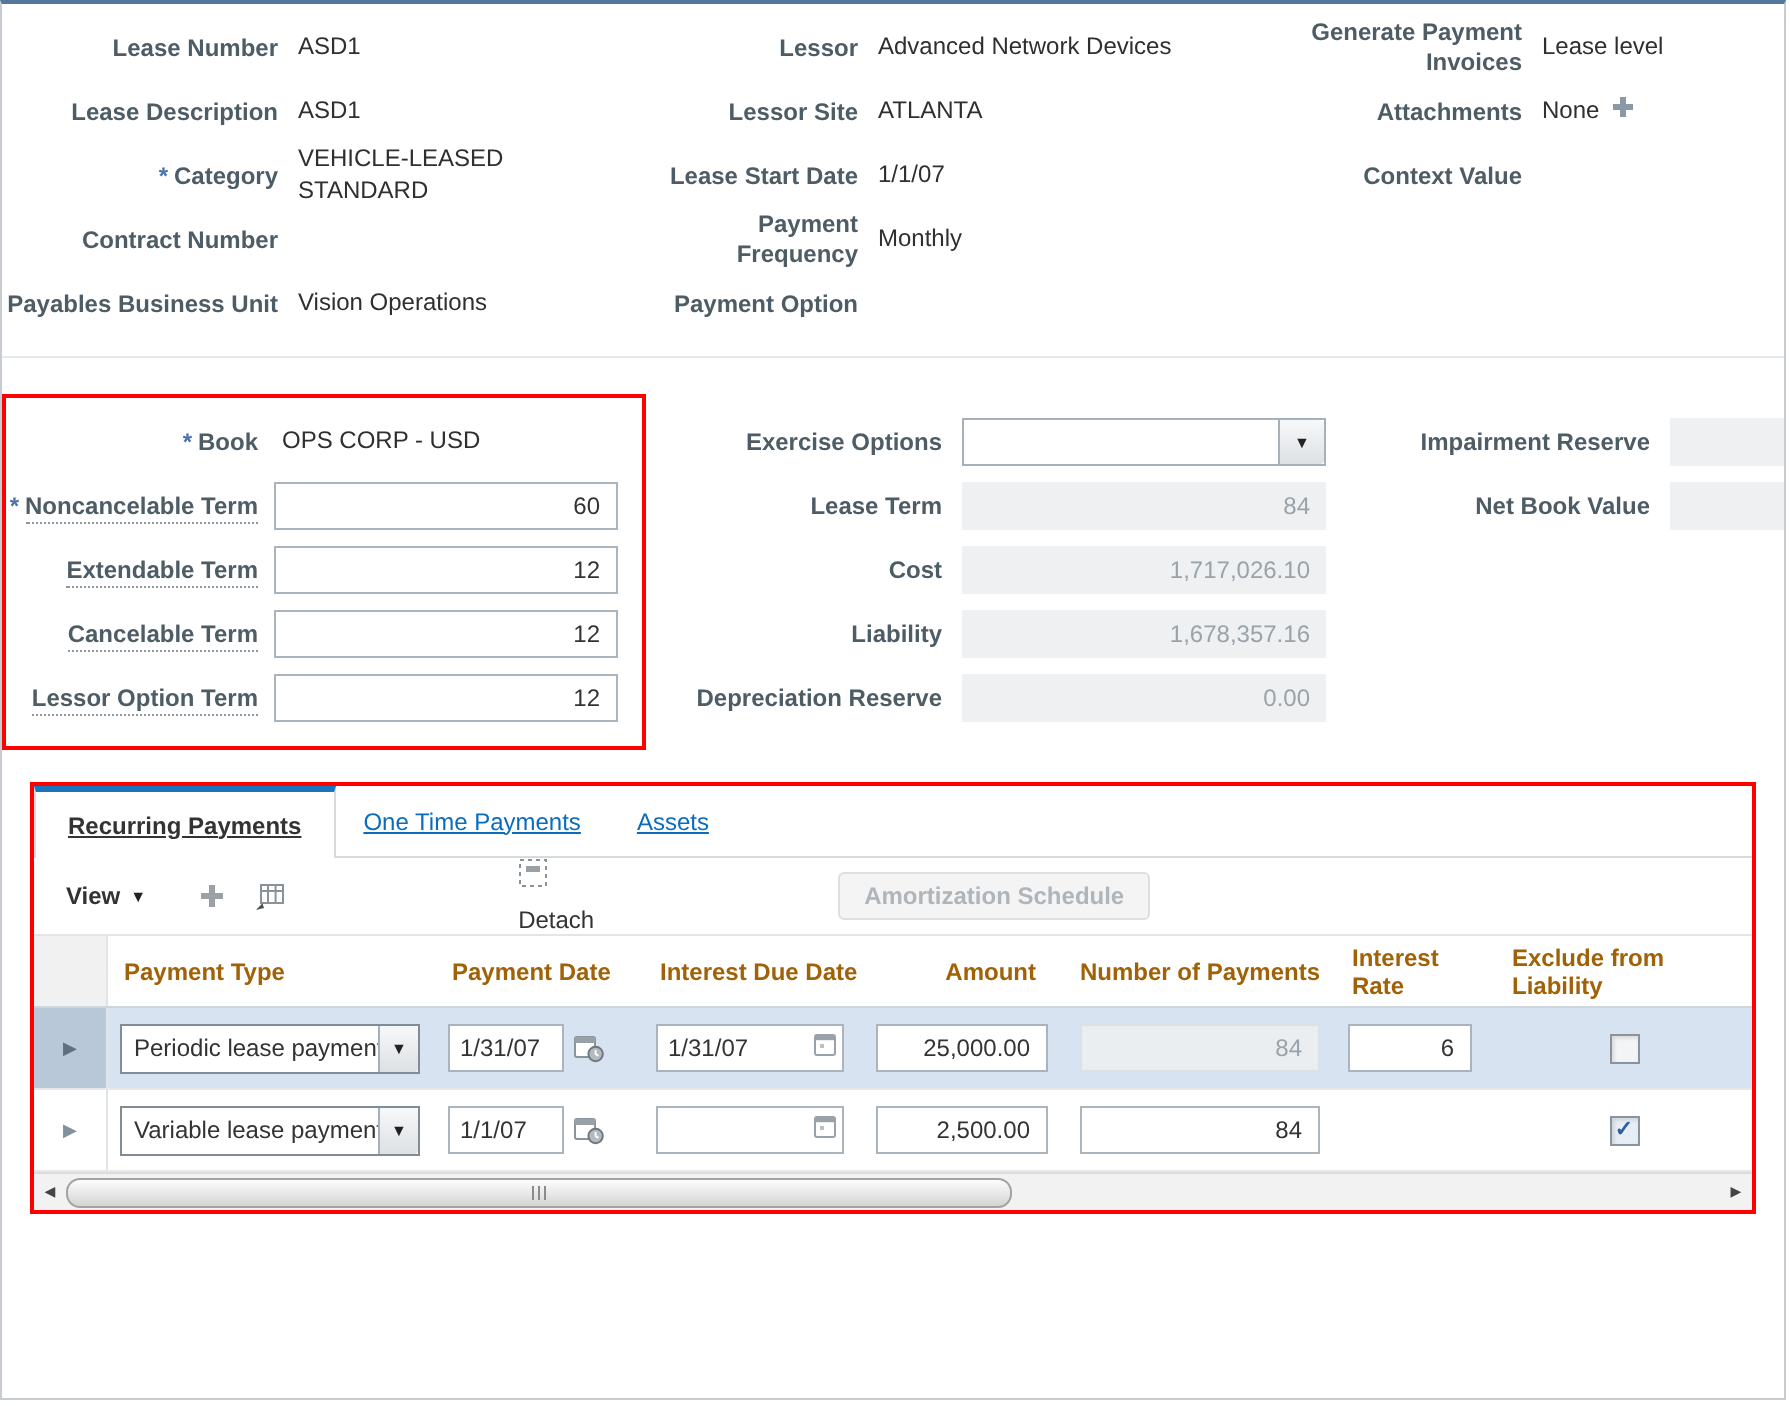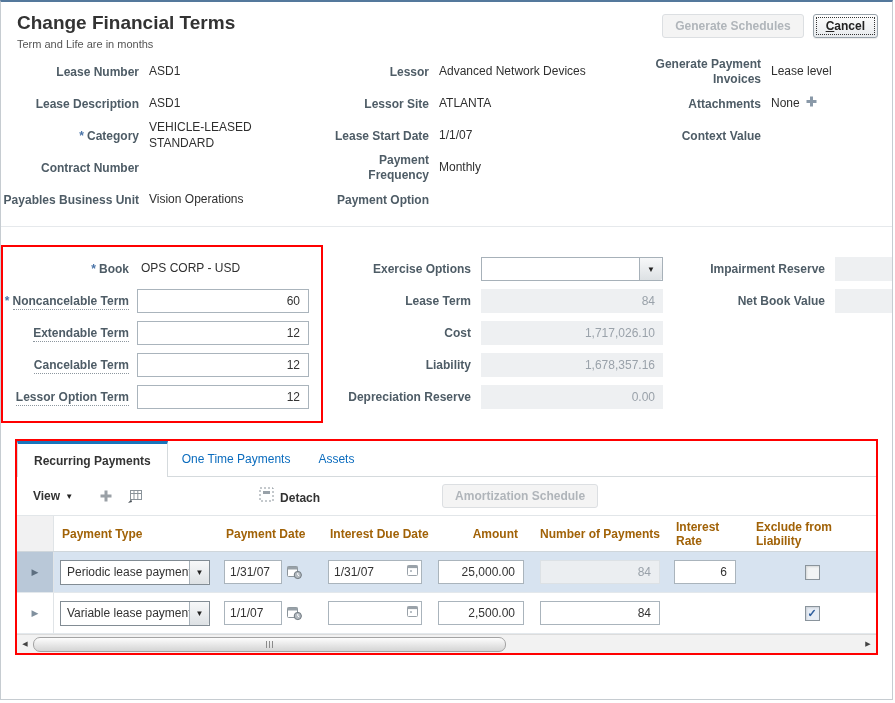--- a/index.html
+++ b/index.html
@@ -49,28 +49,28 @@
   .selbox{box-sizing:border-box;height:24px;border:1px solid #a7b1b9;background:#fff;display:flex;align-items:center;margin-left:10px;}
   .fm .selbox{width:182px;}
   .selbox .seltext{flex:1;padding:0 6px;color:#333;white-space:nowrap;overflow:hidden;}
   .ddbtn{flex:0 0 22px;height:100%;border-left:1px solid #a7b1b9;background:linear-gradient(#f7f8f9,#dde1e4);display:flex;align-items:center;justify-content:center;font-size:8px;color:#222;cursor:pointer;border-radius:0 2px 2px 0;}
   .frt .lbl{flex:0 0 150px;font-weight:bold;color:#4e5c66;text-align:right;}
   .frt .ro{flex:1;margin-left:10px;min-width:60px;}
 
   
   .panel{border:2px solid #f00;margin:16px 14px 0 14px;background:#fff;}
   .tabs{display:flex;border-bottom:1px solid #d5dadd;height:35px;align-items:stretch;}
-  .tab{display:flex;align-items:center;padding:0 14px;color:#0b6cbe;cursor:pointer;}
+  .tab{display:flex;align-items:center;padding:0 14px;color:#0b6cbe;cursor:pointer;text-decoration:underline;}
   .tab.active{color:#333;font-weight:bold;border-top:3px solid #1a75bc;border-left:1px solid #d5dadd;border-right:1px solid #d5dadd;margin-bottom:-1px;background:#fff;padding:0 16px;}
   .toolbar{display:flex;align-items:center;height:38px;padding-left:16px;}
   .viewmenu{display:flex;align-items:center;gap:5px;color:#333;font-weight:bold;cursor:pointer;}
   .caret{font-size:8px;color:#222;}
   .tbicon{margin-left:26px;display:flex;align-items:center;cursor:pointer;}
   .tbicon.grid{margin-left:14px;}
-  .detach{display:flex;align-items:flex-end;gap:6px;margin-left:116px;font-weight:bold;color:#333;cursor:pointer;}
+  .detach{display:flex;align-items:flex-start;gap:6px;margin-left:116px;font-weight:normal;color:#333;cursor:pointer;flex-direction:column;}
   .amort{margin-left:122px;}
 
   
   .tbl{border-top:1px solid #e2e6e9;}
   .trow{display:grid;grid-template-columns:37px 164px 104px 110px 100px 136px 80px minmax(0,1fr);align-items:center;}
   .thead{height:35px;border-bottom:1px solid #cfd6db;}
   .thead .th{font-weight:bold;color:#a16207;padding-left:8px;}
   .thead .th.r{text-align:right;padding-right:14px;}
   .thead .handle-h{background:#f1f1f2;height:100%;border-right:1px solid #e0e4e7;}
   .drow{height:40px;border-bottom:1px solid #e3e8ec;}
@@ -100,32 +100,20 @@
   .sarrow{width:16px;height:16px;display:flex;align-items:center;justify-content:center;font-size:7px;color:#444;cursor:pointer;}
   .strack{flex:1;height:16px;position:relative;}
   .sthumb{position:absolute;left:0;top:1px;height:13px;width:57%;background:linear-gradient(#fdfdfd,#d4d4d4);border:1px solid #a3a3a3;border-radius:7px;display:flex;align-items:center;justify-content:center;gap:2px;cursor:grab;}
   .grip{width:1px;height:7px;background:#8b8b8b;}
 </style>
 </head>
 <body>
 
 <div class="page">
 
-  <div class="hdr">
-    <div>
-      <h1>Change Financial Terms</h1>
-      <div class="sub">Term and Life are in months</div>
-    </div>
-    <div class="hdr-btns">
-      <button class="btn disabled">Generate Schedules</button>
-      <button class="btn cancel">
-          <span class="btn-text">Cancel</span>
-        </button>
-    </div>
-  </div>
 
   <div class="ovw">
     <div class="c1">
       <div class="fr">
         <span class="lbl">Lease Number</span>
         <span class="val">ASD1</span>
       </div>
       <div class="fr">
         <span class="lbl">Lease Description</span>
         <span class="val">ASD1</span>

